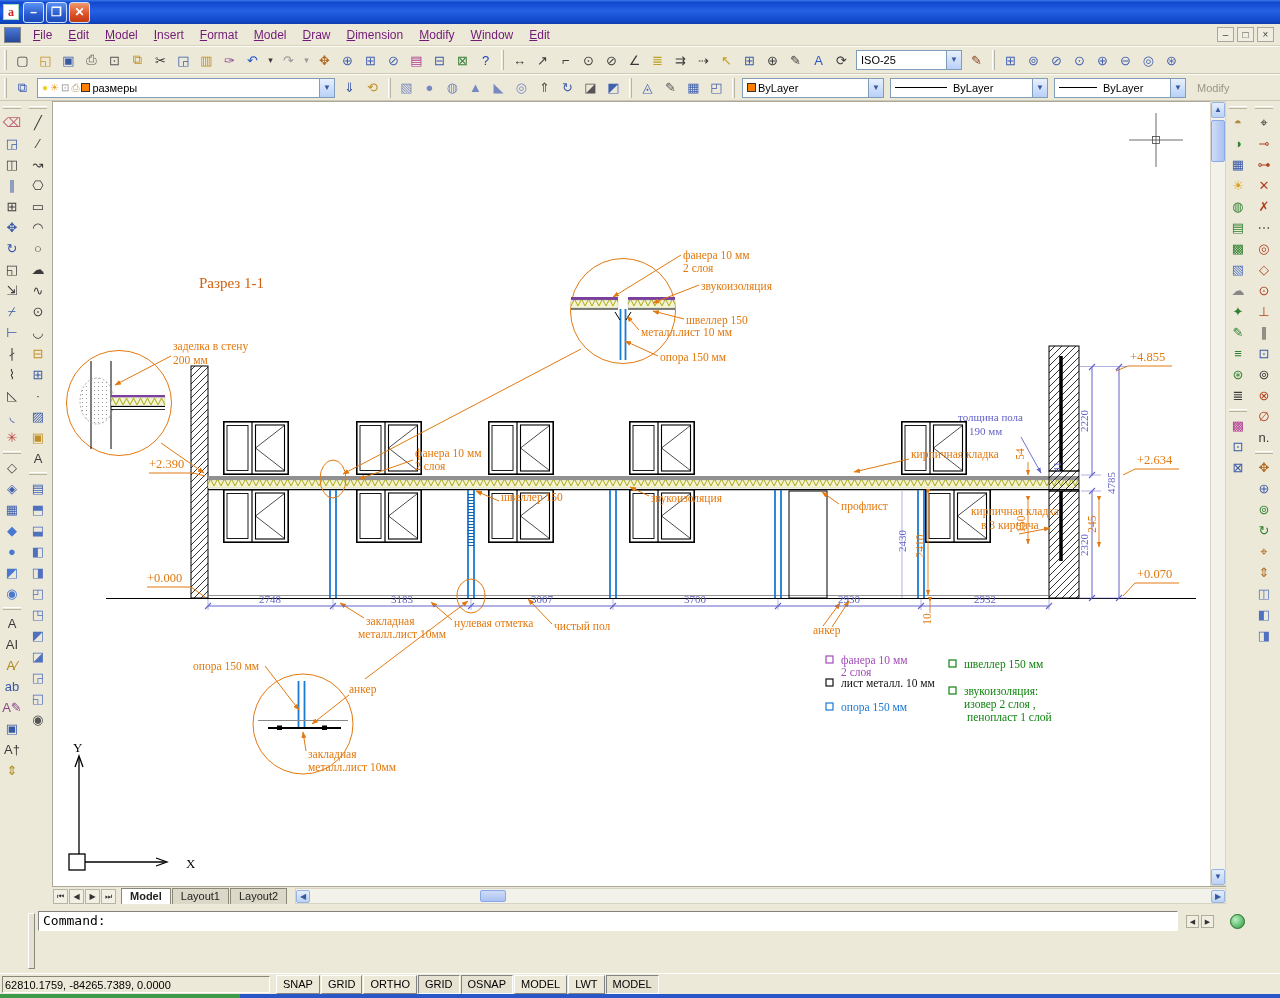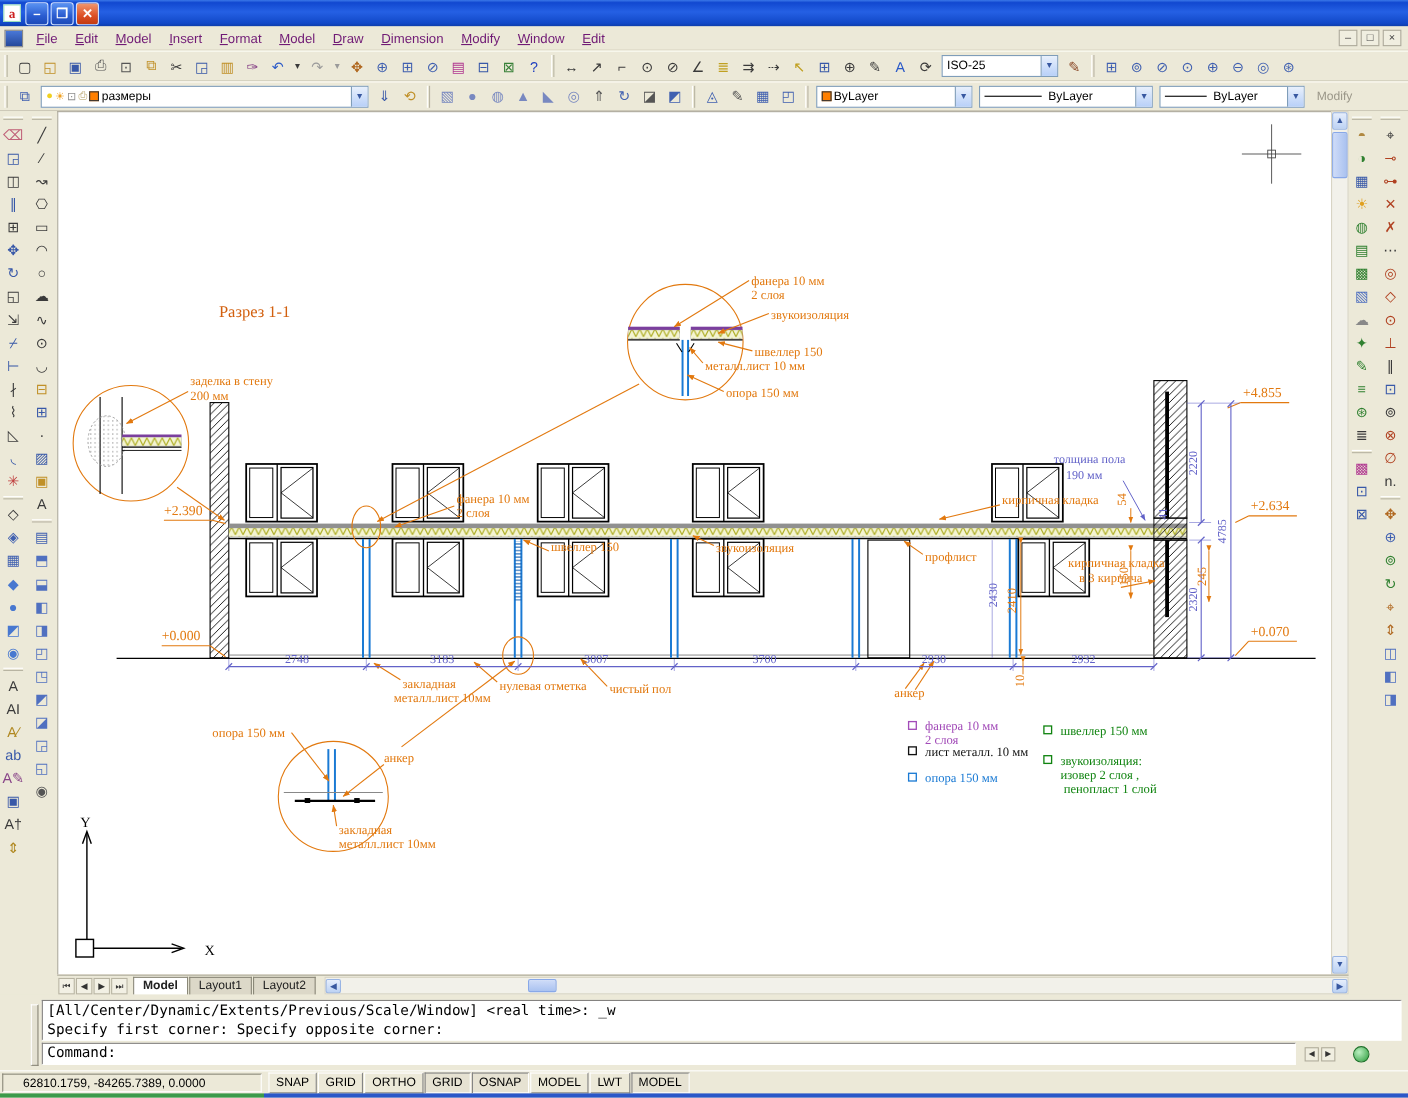--- a/index.html
+++ b/index.html
@@ -72,21 +72,21 @@
   .cmdbox { background:#fff; border:1px solid; border-color:#848280 #fff #fff #848280; font-family:"DejaVu Sans Mono","Liberation Mono",monospace; font-size:13px; color:#000; }
   #cmd-history { height:37px; line-height:17px; padding:1px 4px; white-space:pre; overflow:hidden; }
   #cmd-promptrow { display:flex; margin-top:2px; }
   #cmd-prompt { flex:1; height:20px; line-height:18px; padding:0 4px; max-width:1140px;}
   #cmd-side { display:flex; align-items:center; gap:2px; padding-left:8px; }
   .cs-btn { width:13px; height:13px; font-size:7px; line-height:11px; text-align:center; color:#333; border:1px solid #b0ac9a; background:#f0eee0; }
   #comm-icon { width:15px; height:15px; border-radius:50%; background:radial-gradient(circle at 35% 35%, #baf0c0, #2a9a3a); border:1px solid #1c7028; margin-left:14px; }
 
   
   #statusbar { position:absolute; left:0; top:973px; width:1280px; height:21px; background:#ece9d8; border-top:1px solid #fff; display:flex; align-items:center; font-size:11px; }
-  #coords { width:236px; height:17px; margin-left:2px; padding:2px 18px; border:1px solid; border-color:#8a8878 #fff #fff #8a8878; color:#000; }
+  #coords { width:268px; height:17px; margin-left:2px; padding:2px 2px; border:1px solid; border-color:#8a8878 #fff #fff #8a8878; color:#000; }
   #toggles { display:flex; margin-left:6px; gap:1px; }
   .toggle { padding:2px 6px 3px; border:1px solid; border-color:#fff #848484 #848484 #fff; color:#000; }
   .toggle.active { border-color:#848484 #fff #fff #848484; background:#e6e2d2; }
   #taskbar-sliver { position:absolute; left:0; top:994px; width:1280px; height:4px; background:linear-gradient(90deg,#3c9a4a 0 240px,#2a57c8 240px); }
 </style>
 </head>
 <body>
 
 <div id="app">
 
@@ -752,22 +752,20 @@
       </div>
     <div id="hscroll">
       <div class="sbtn" style="height:13px;line-height:11px;">◀</div>
       <div id="hthumb"></div>
       <div class="sbtn" style="height:13px;line-height:11px;margin-left:auto;">▶</div>
     </div>
   </div>
 
   <div id="cmd">
     <div id="cmd-grip"></div>
-    <div class="cmdbox" id="cmd-history"><span>[All/Center/Dynamic/Extents/Previous/Scale/Window] &lt;real time&gt;: _w</span>
-<span>Specify first corner: Specify opposite corner:</span></div>
     <div id="cmd-promptrow">
       <div class="cmdbox" id="cmd-prompt">Command:</div>
       <div id="cmd-side">
         <div class="cs-btn">◀</div>
         <div class="cs-btn">▶</div>
         <div id="comm-icon"></div>
       </div>
     </div>
   </div>
 

